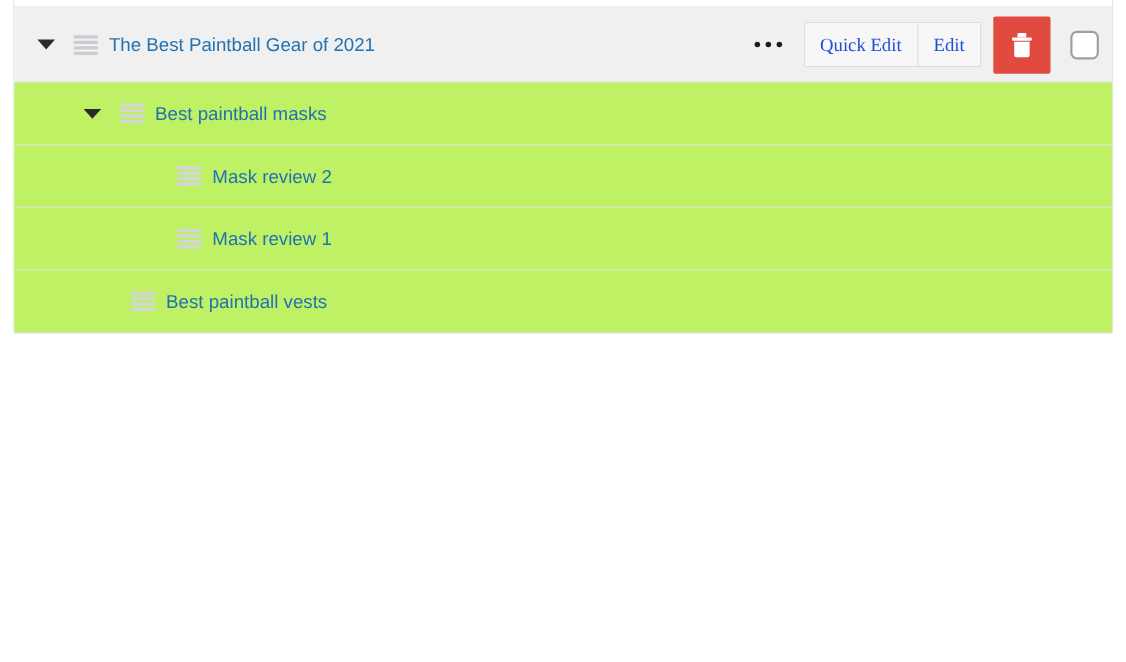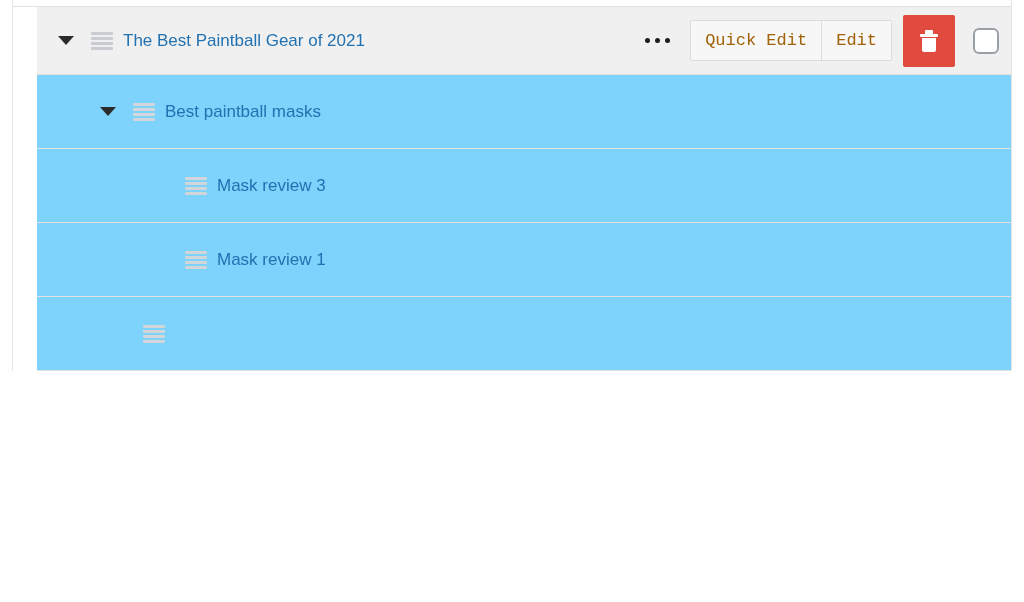--- a/index.html
+++ b/index.html
@@ -37,28 +37,27 @@
   }
 
   .list {
     position: absolute;
     left: 12px;
     top: 7px;
     width: 1000px;
     box-sizing: border-box;
     border-left: 1px solid #e5e5e5;
     border-right: 1px solid #e5e5e5;
-    padding-left: 24px;
   }
 
   .row {
     position: relative;
     box-sizing: border-box;
-    height: 74px;
-    background: #7dd3fc;
+    height: 57px;
+    background: #bef264;
     border-bottom: 1px solid #e1e1e1;
     display: flex;
     align-items: center;
   }
   .row.parent-row {
     background: #f0f0f0;
     height: 68px;
   }
 
   .row-main {
@@ -151,25 +150,25 @@
     border-radius: 2px;
     overflow: hidden;
     height: 39px;
   }
   .btn {
     display: flex;
     align-items: center;
     justify-content: center;
     padding: 0 14px;
     font-size: 17px;
-    color: #a16207;
+    color: #1d4ed8;
     background: #f7f7f7;
     cursor: pointer;
     border: 0;
-    font-family: Liberation Mono, monospace;
+    font-family: Liberation Serif, serif;
     white-space: nowrap;
   }
   .btn + .btn { border-left: 1px solid #dcdcdc; }
 
   
   .btn-delete {
     width: 52px;
     height: 52px;
     margin-left: 11px;
     background: #e04a3f;
@@ -290,21 +289,21 @@
       <div class="row">
         <div class="row-main">
           <div class="sp" style="width: 148px;"></div>
           <div class="handle">
             <i></i>
             <i></i>
             <i></i>
             <i></i>
           </div>
           <div class="sp" style="width: 10px;"></div>
-          <a class="row-title">Mask review 3</a>
+          <a class="row-title">Mask review 2</a>
         </div>
       </div>
       <div class="row">
         <div class="row-main">
           <div class="sp" style="width: 148px;"></div>
           <div class="handle">
             <i></i>
             <i></i>
             <i></i>
             <i></i>
@@ -316,17 +315,18 @@
       <div class="row">
         <div class="row-main">
           <div class="sp" style="width: 106px;"></div>
           <div class="handle">
             <i></i>
             <i></i>
             <i></i>
             <i></i>
           </div>
           <div class="sp" style="width: 10px;"></div>
+          <a class="row-title">Best paintball vests</a>
         </div>
       </div>
     </div>
 
 </div>
 
 </body></html>

